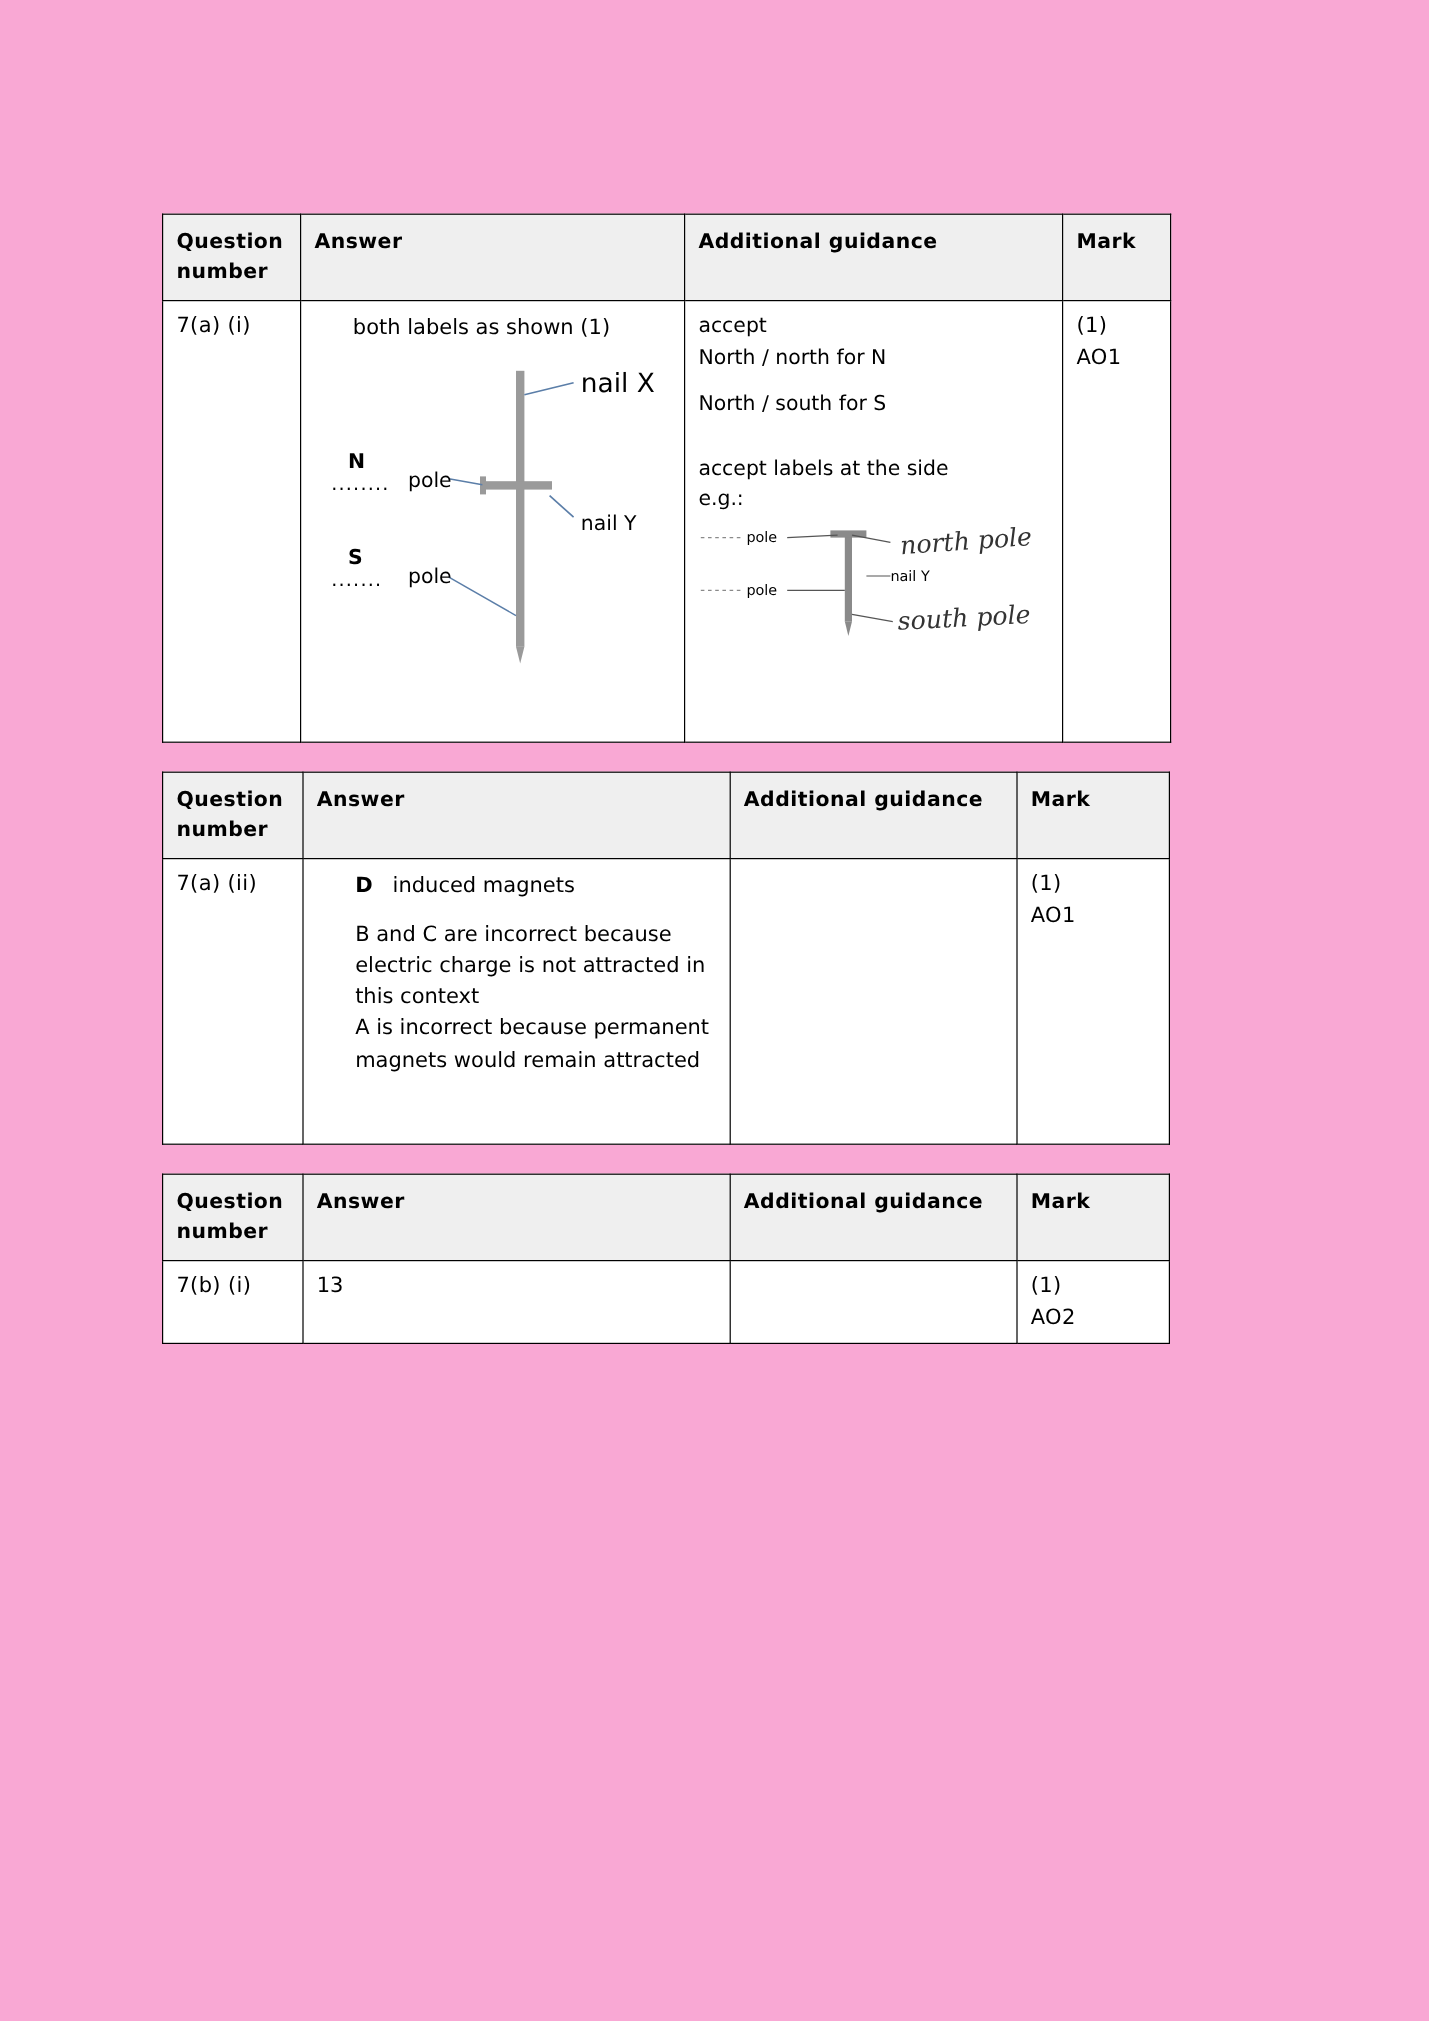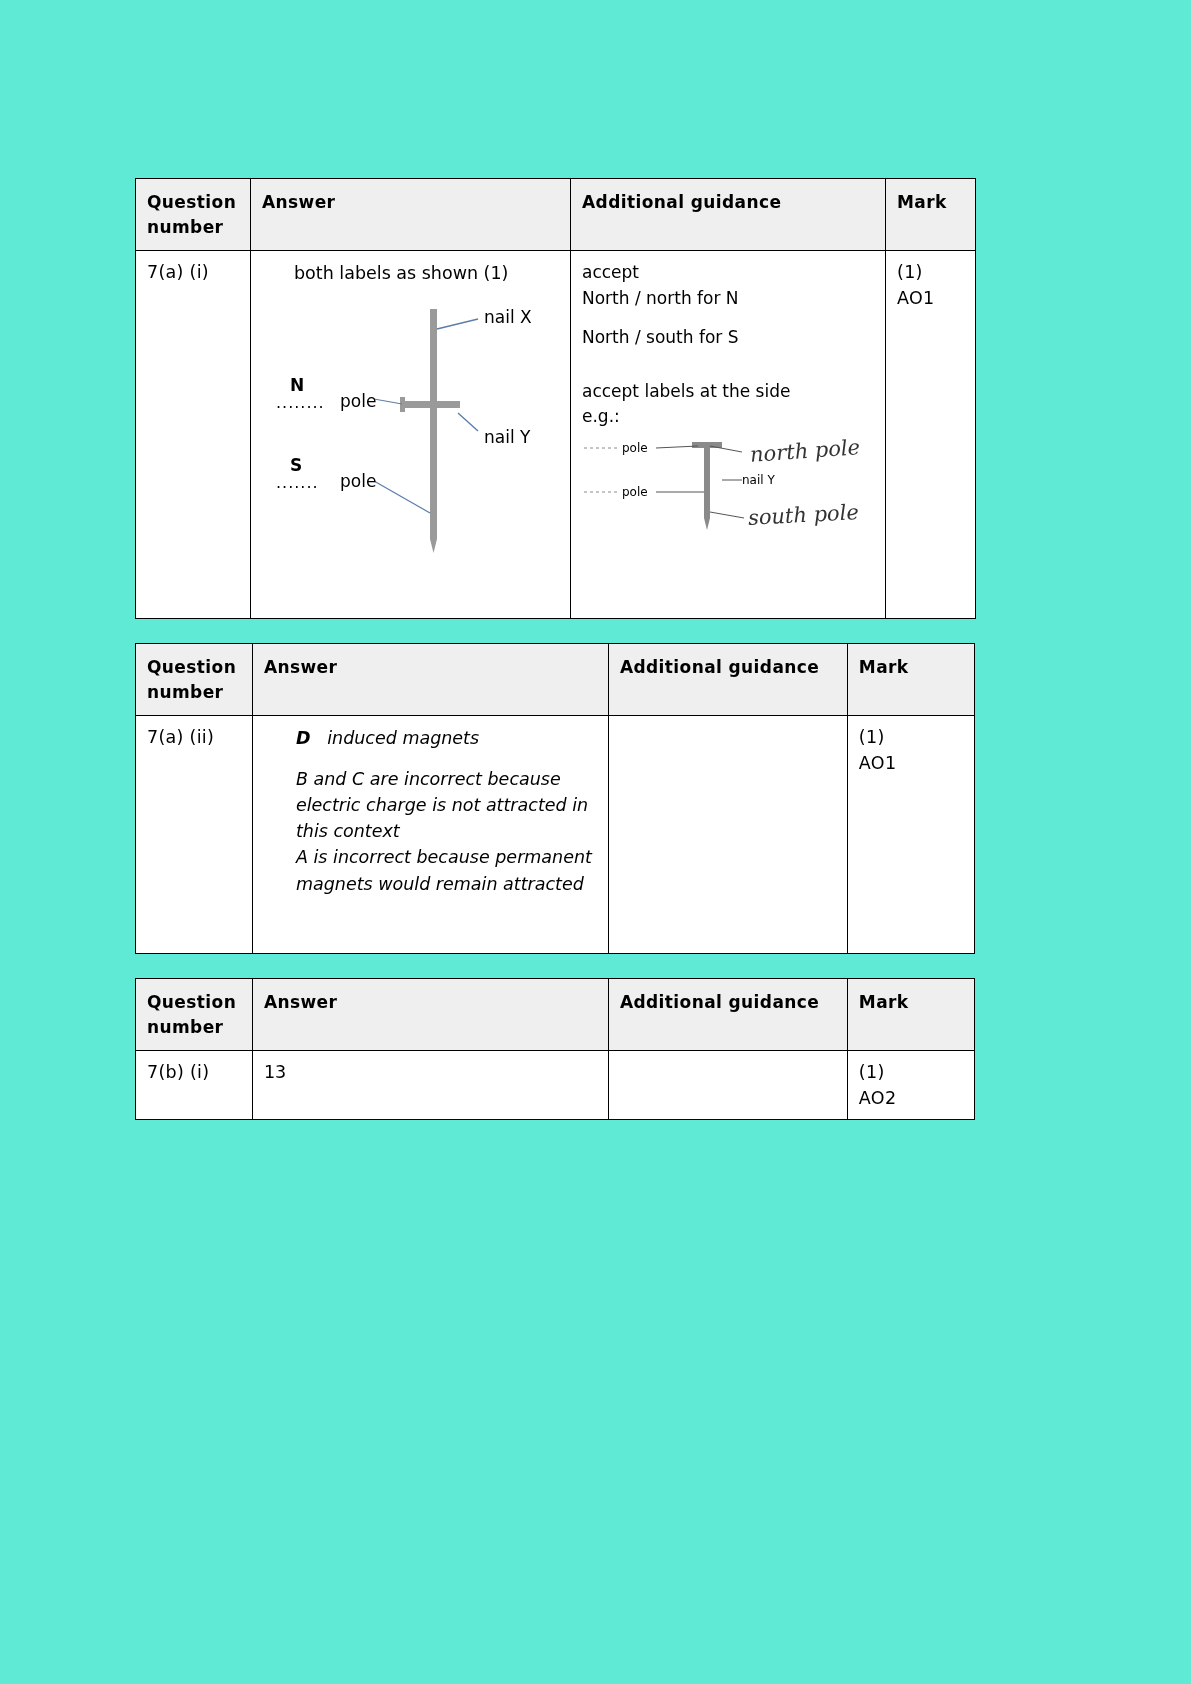--- a/index.html
+++ b/index.html
@@ -12,21 +12,21 @@
     height: 1684px;
     font-family: "DejaVu Sans", sans-serif;
     color: #000000;
     position: relative;
   }
   .page {
     position: absolute;
     left: 0; top: 0;
     width: 1191px;
     height: 1684px;
-    background: #5eead4;
+    background: #f9a8d4;
   }
   .mark-table {
     position: absolute;
     border-collapse: collapse;
     table-layout: fixed;
     background: #ffffff;
   }
   .mark-table td, .mark-table th {
     border: 1px solid #000000;
     vertical-align: top;
@@ -79,21 +79,21 @@
   #table1 .col-g { width: 315px; }
   #table1 .col-m { width: 90px; }
   #table1 td.answer-cell { height: 350px; }
 
   
   #table2 { left: 135px; top: 643px; width: 840px; }
   #table2 .col-q { width: 115px; }
   #table2 .col-a { width: 350px; }
   #table2 .col-g { width: 235px; }
   #table2 .col-m { width: 125px; }
-  #table2 td.answer-cell { height: 220px; font-style: italic; }
+  #table2 td.answer-cell { height: 220px; }
 
   
   #table3 { left: 135px; top: 978px; width: 840px; }
   #table3 .col-q { width: 115px; }
   #table3 .col-a { width: 350px; }
   #table3 .col-g { width: 235px; }
   #table3 .col-m { width: 125px; }
 
   
   .diagram-wrap {
@@ -144,21 +144,21 @@
 
               <line x1="175" y1="28" x2="216" y2="18" stroke="#5b7ea8" stroke-width="1.4"></line>
 
               <line x1="196" y1="112" x2="216" y2="130" stroke="#5b7ea8" stroke-width="1.4"></line>
 
               <line x1="112" y1="98" x2="140" y2="103" stroke="#5b7ea8" stroke-width="1.2"></line>
 
               <line x1="112" y1="180" x2="168" y2="212" stroke="#5b7ea8" stroke-width="1.2"></line>
             </svg>
 
-            <div style="position:absolute;left:222px;top:4px;font-size:17px;">nail X</div>
+            <div style="position:absolute;left:222px;top:4px;font-size:22px;">nail X</div>
             <div style="position:absolute;left:222px;top:124px;font-size:17px;">nail Y</div>
 
             <div style="position:absolute;left:28px;top:72px;font-size:17px;font-weight:bold;">N</div>
             <div style="position:absolute;left:14px;top:90px;font-size:16px;letter-spacing:1px;">........</div>
             <div style="position:absolute;left:78px;top:88px;font-size:17px;">pole</div>
 
             <div style="position:absolute;left:28px;top:152px;font-size:17px;font-weight:bold;">S</div>
             <div style="position:absolute;left:14px;top:170px;font-size:16px;letter-spacing:1px;">.......</div>
             <div style="position:absolute;left:78px;top:168px;font-size:17px;">pole</div>
           </div>

